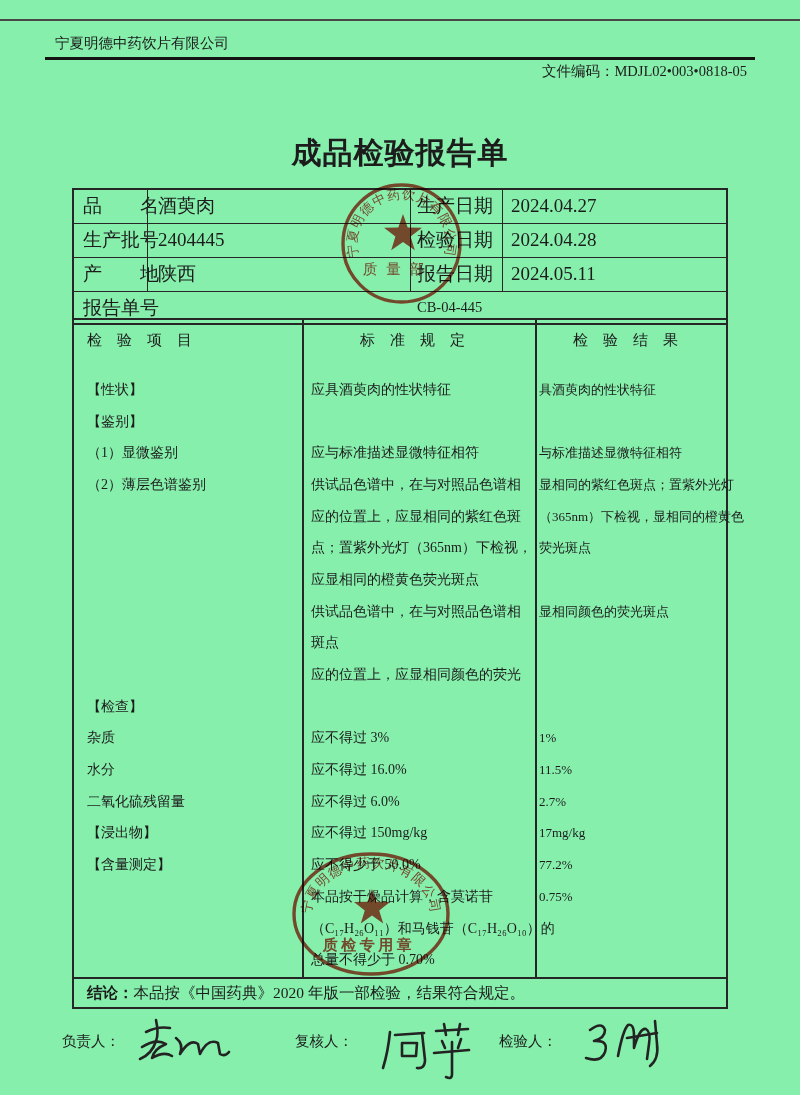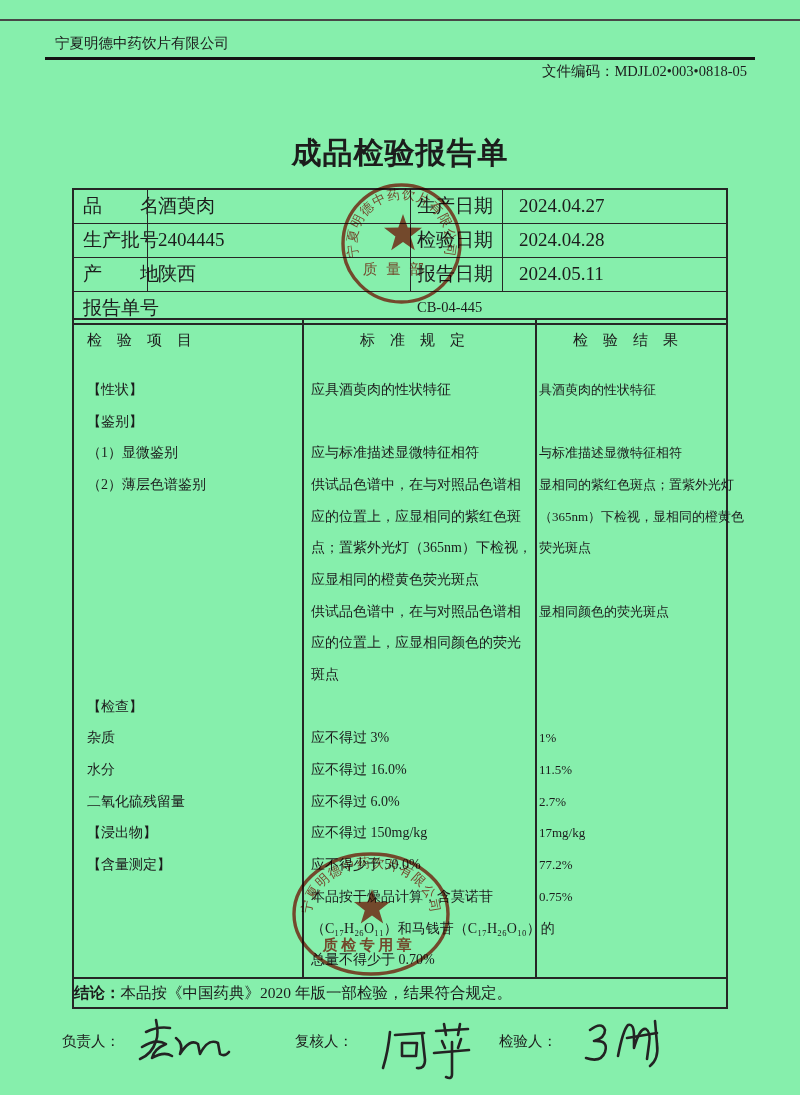--- a/index.html
+++ b/index.html
@@ -12,41 +12,41 @@
   .title{position:absolute;left:0;right:0;top:133px;margin:0;text-align:center;
          font-size:30px;font-weight:bold;letter-spacing:1px;}
   
   .info-table{position:absolute;left:72px;top:188px;width:656px;border:2px solid #262626;box-sizing:border-box;}
   .info-row{display:flex;height:33px;position:relative;}
   .info-row + .info-row{border-top:1.6px solid #262626;}
   .ic{box-sizing:border-box;line-height:32px;font-size:19px;white-space:nowrap;overflow:visible;}
   .c1{width:73px;padding-left:9px;}
   .c2{width:263px;padding-left:10px;border-left:1.6px solid #262626;}
   .c3{width:92px;padding-left:6px;border-left:1.6px solid #262626;}
-  .c4{flex:1;padding-left:16px;border-left:1.6px solid #262626;}
+  .c4{flex:1;padding-left:8px;border-left:1.6px solid #262626;}
   .report-row{height:31px;}
   .report-no-value{position:absolute;left:343px;top:0;line-height:30px;font-size:14.5px;}
   
   .main-table{position:absolute;left:72px;top:318px;width:656px;height:691px;
               border:2px solid #262626;box-sizing:border-box;}
   .vline{position:absolute;top:0;height:657px;width:0;border-left:2px solid #262626;}
   .v1{left:228px;}
   .v2{left:461px;}
   .mh{position:absolute;top:11px;font-size:15px;letter-spacing:15px;white-space:nowrap;
       text-underline-offset:4px;}
   .mh1{left:13px;}
   .mh2{left:286px;}
   .mh3{left:499px;}
   .main-col{position:absolute;top:54px;box-sizing:border-box;}
   .col1{left:0;width:228px;padding-left:13px;font-size:14px;}
   .col2{left:228px;width:233px;padding-left:9px;font-size:14px;}
   .col3{left:461px;width:191px;padding-left:4px;font-size:13px;}
   .line{height:31.7px;display:flex;align-items:center;white-space:nowrap;}
   .conclusion{position:absolute;left:0;right:0;top:657px;bottom:0;border-top:2px solid #262626;
-              display:flex;align-items:center;font-size:15.5px;white-space:nowrap;}
+              display:flex;align-items:center;padding-left:13px;font-size:15.5px;white-space:nowrap;}
   .conclusion b{font-weight:bold;}
   
   .stamp{position:absolute;mix-blend-mode:multiply;opacity:.9;}
   
   .sig-label{position:absolute;font-size:14.5px;}
   .sig{position:absolute;}
   .sig path{fill:none;stroke:#232323;stroke-width:2.6;stroke-linecap:round;stroke-linejoin:round;}
 </style>
 </head>
 <body>
@@ -114,22 +114,22 @@
       </div>
     <div class="main-col col2" id="col-standard">
         <div class="line">应具酒萸肉的性状特征</div>
         <div class="line"></div>
         <div class="line">应与标准描述显微特征相符</div>
         <div class="line">供试品色谱中，在与对照品色谱相</div>
         <div class="line">应的位置上，应显相同的紫红色斑</div>
         <div class="line">点；置紫外光灯（365nm）下检视，</div>
         <div class="line">应显相同的橙黄色荧光斑点</div>
         <div class="line">供试品色谱中，在与对照品色谱相</div>
+        <div class="line">斑点</div>
         <div class="line">应的位置上，应显相同颜色的荧光</div>
-        <div class="line">斑点</div>
         <div class="line"></div>
         <div class="line">应不得过 3%</div>
         <div class="line">应不得过 16.0%</div>
         <div class="line">应不得过 6.0%</div>
         <div class="line">应不得过 150mg/kg</div>
         <div class="line">应不得少于 50.0%</div>
         <div class="line">本品按干燥品计算，含莫诺苷</div>
         <div class="line">（C₁₇H₂₆O₁₁）和马钱苷（C₁₇H₂₆O₁₀）的</div>
         <div class="line">总量不得少于 0.70%</div>
       </div>

